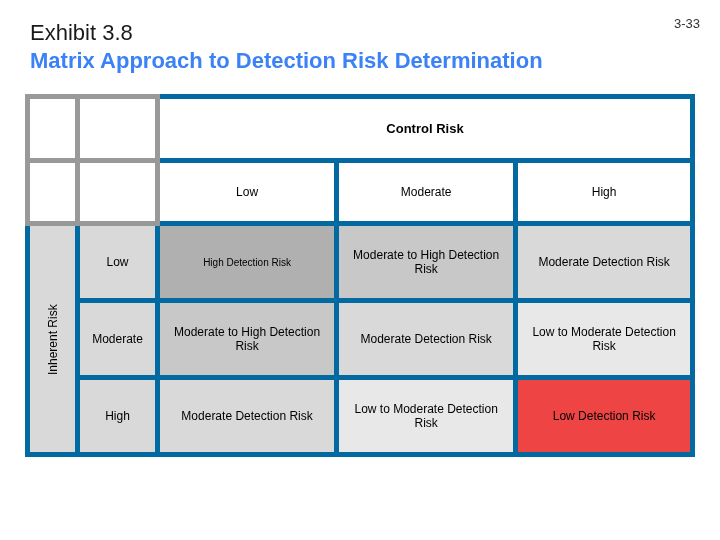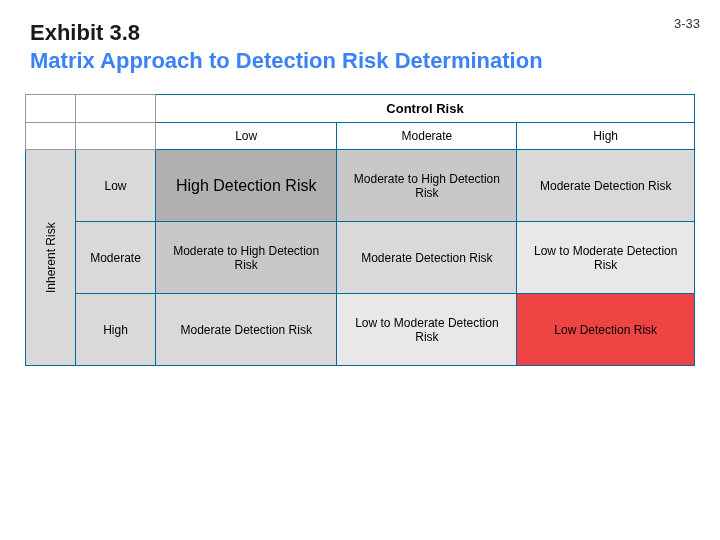--- a/index.html
+++ b/index.html
@@ -24,21 +24,21 @@
       font-size: 13px;
       color: #333;
     }
 
     .header {
       padding: 20px 30px 10px 30px;
     }
 
     .exhibit-title {
       font-size: 22px;
-      font-weight: bold;
+      font-weight: normal;
       color: #1a1a1a;
       margin-bottom: 2px;
     }
 
     .exhibit-subtitle {
       font-size: 22px;
       font-weight: bold;
       color: #3b82f6;
     }
 
@@ -46,22 +46,22 @@
       padding: 10px 25px 10px 25px;
     }
 
     table {
       width: 100%;
       border-collapse: collapse;
       border: 1px solid #999;
     }
 
     td, th {
-      border: 1px solid #0369a1;
-      padding: 6px 8px;
+      border: 5px solid #0369a1;
+      padding: 22px 8px;
       font-size: 12px;
       text-align: center;
       vertical-align: middle;
     }
 
     .header-row-top td {
       background: #ffffff;
       font-weight: bold;
       font-size: 13px;
     }
@@ -106,21 +106,21 @@
       background: #d9d9d9;
       font-size: 12px;
       font-weight: normal;
       text-align: center;
       vertical-align: middle;
       width: 80px;
     }
 
     .cell-high-risk {
       background: #b0b0b0;
-      font-size: 16px;
+      font-size: 10px;
     }
 
     .cell-mod-high {
       background: #c8c8c8;
       font-size: 12px;
       margin-top: 28px;
     }
 
     .cell-moderate {
       background: #d9d9d9;

